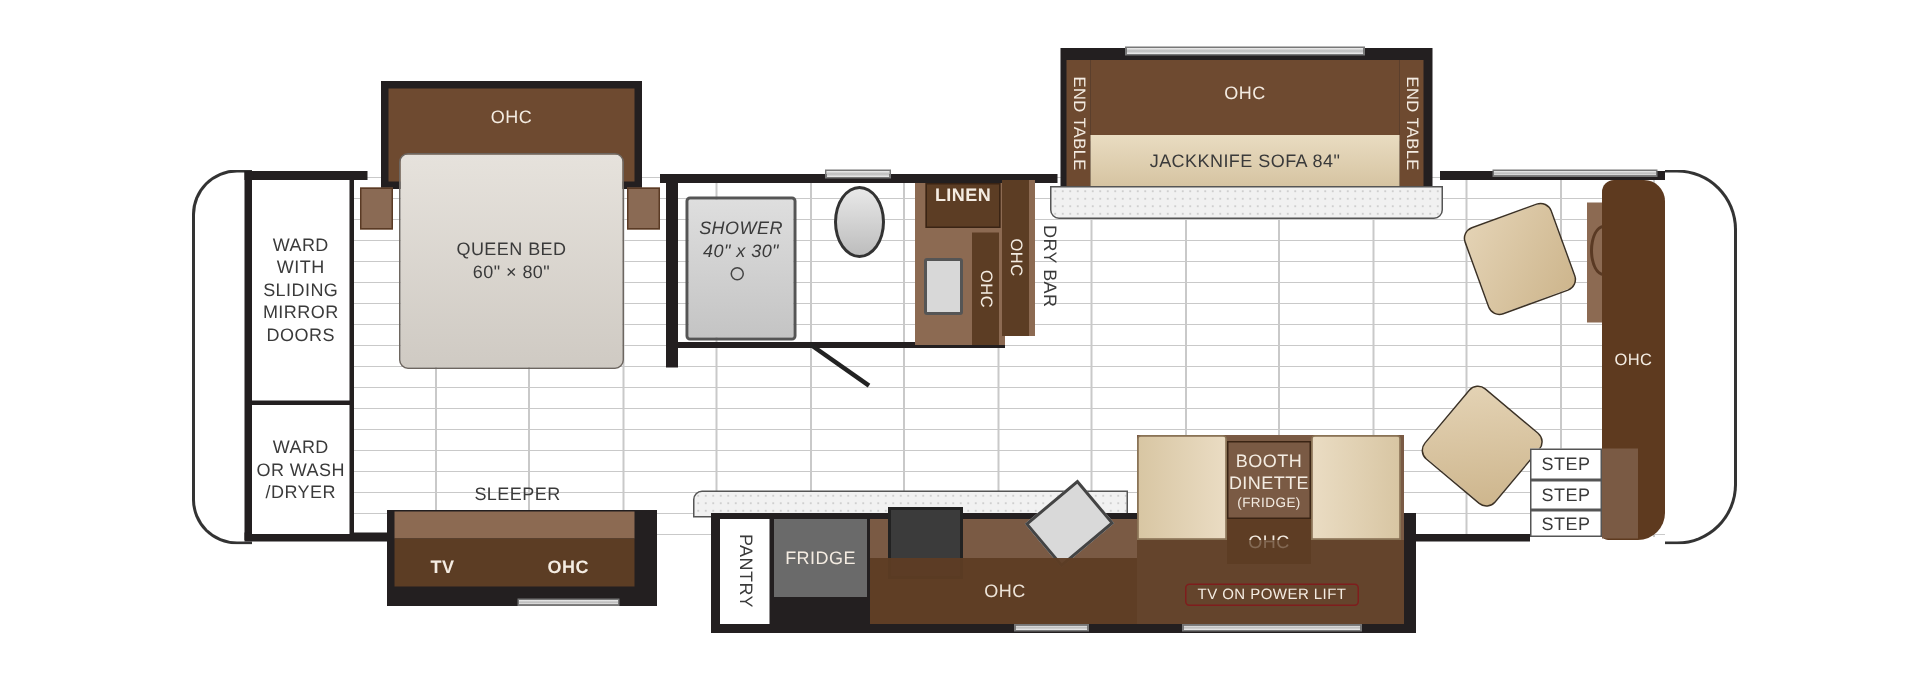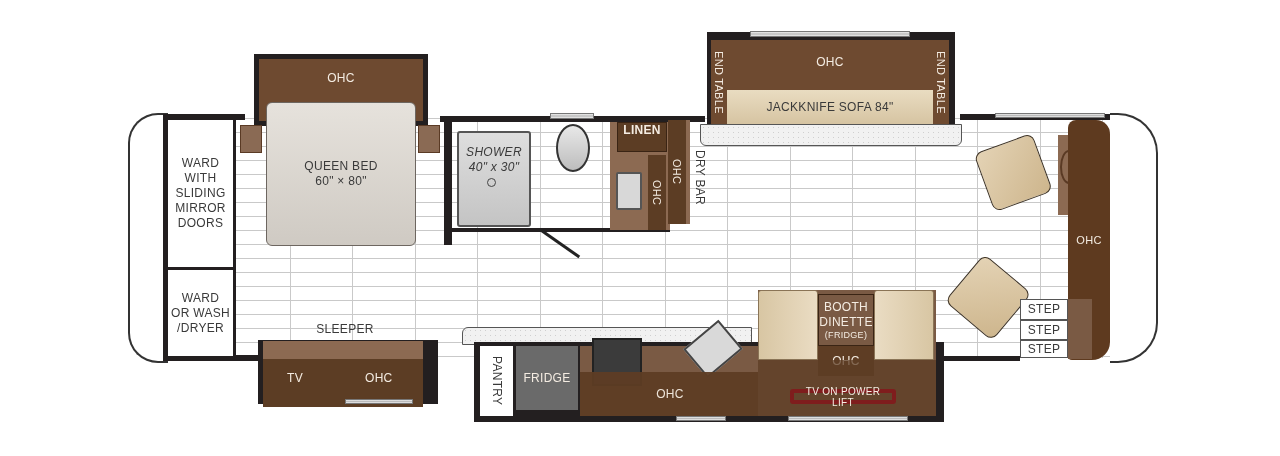--- a/index.html
+++ b/index.html
@@ -60,21 +60,21 @@
 <div class="abs" style="left:240px;top:125px;width:22px;height:28px;background:#8a6a54;border:1px solid #5a3a24;"></div>
 <div class="abs" style="left:418px;top:125px;width:22px;height:28px;background:#8a6a54;border:1px solid #5a3a24;"></div>
 <div class="abs" style="left:266px;top:102px;width:150px;height:144px;background:linear-gradient(#e6e2dc,#cfcac3);border:1.5px solid #6d6660;border-radius:6px;display:flex;align-items:center;justify-content:center;">
   <div class="lbl" style="white-space:pre-line;">QUEEN BED
 60" × 80"</div>
 </div>
 
 <div class="abs lbl" style="left:300px;top:322px;width:90px;">SLEEPER</div>
 <div class="abs wall" style="left:258px;top:340px;width:180px;height:64px;"></div>
 <div class="abs" style="left:263px;top:341px;width:160px;height:18px;background:#8c6a52;"></div>
-<div class="abs" style="left:263px;top:359px;width:160px;height:48px;background:#5c3d24;">
+<div class="abs" style="left:263px;top:359px;width:160px;height:32px;background:#5c3d24;font-weight:bold;">
   <div class="abs lbl-light" style="left:24px;top:12px;">TV</div>
   <div class="abs lbl-light" style="left:102px;top:12px;">OHC</div>
 </div>
 <div class="abs window" style="left:345px;top:399px;width:68px;height:5px;"></div>
 
 <div class="abs wall" style="left:440px;top:116px;width:265px;height:6px;"></div>
 <div class="abs wall" style="left:444px;top:120px;width:8px;height:125px;"></div>
 <div class="abs window" style="left:550px;top:113px;width:44px;height:6px;"></div>
 <div class="abs" style="left:457px;top:131px;width:74px;height:96px;background:linear-gradient(#dedede,#c4c4c4);border:2px solid #555;border-radius:3px;">
   <div class="lbl" style="white-space:pre-line;margin-top:12px;font-style:italic;">SHOWER
@@ -139,21 +139,21 @@
   <div class="lbl">STEP</div>
 </div>
 <div class="abs" style="left:1068px;top:299px;width:24px;height:60px;background:#7a5a44;"></div>
 <div class="abs wall" style="left:940px;top:356px;width:80px;height:5px;"></div>
 
 <div class="abs counter" style="left:462px;top:327px;width:290px;height:18px;border-radius:6px 0 0 0;"></div>
 <div class="abs wall" style="left:474px;top:342px;width:470px;height:80px;"></div>
 <div class="abs" style="left:480px;top:346px;width:33px;height:70px;background:#fff;display:flex;align-items:center;justify-content:center;">
   <div class="lbl vert">PANTRY</div>
 </div>
-<div class="abs" style="left:516px;top:346px;width:62px;height:64px;background:#6a6a6a;display:flex;align-items:center;justify-content:center;">
+<div class="abs" style="left:516px;top:346px;width:62px;height:52px;background:#6a6a6a;display:flex;align-items:center;justify-content:center;">
   <div class="lbl-light">FRIDGE</div>
 </div>
 <div class="abs" style="left:580px;top:346px;width:180px;height:70px;background:#7a5a44;"></div>
 <div class="abs" style="left:592px;top:338px;width:50px;height:48px;background:#3b3b3b;border:2px solid #222;"></div>
 <div class="abs" style="left:690px;top:330px;width:46px;height:38px;background:#d9d9d9;border:2px solid #444;transform:rotate(-40deg);"></div>
 <div class="abs" style="left:580px;top:372px;width:180px;height:44px;background:#5e3d24;opacity:0.95;display:flex;align-items:center;justify-content:center;">
   <div class="lbl-light">OHC</div>
 </div>
 
 <div class="abs" style="left:758px;top:290px;width:178px;height:126px;background:#7a5a44;"></div>
@@ -161,17 +161,17 @@
 <div class="abs" style="left:874px;top:290px;width:60px;height:70px;background:linear-gradient(90deg,#eadcc3,#d8c6a3);border:1px solid #8a7456;border-radius:3px 3px 0 0;"></div>
 <div class="abs" style="left:818px;top:294px;width:56px;height:52px;background:#7a5a44;border:1px solid #3a2414;display:flex;flex-direction:column;align-items:center;justify-content:center;">
   <div class="lbl-light" style="white-space:pre-line;line-height:15px;">BOOTH
 DINETTE</div>
   <div class="lbl-light" style="font-size:9px;">(FRIDGE)</div>
 </div>
 <div class="abs" style="left:818px;top:346px;width:56px;height:30px;background:#5e3d24;display:flex;align-items:center;justify-content:center;">
   <div class="lbl-light">OHC</div>
 </div>
 <div class="abs" style="left:758px;top:360px;width:178px;height:56px;background:#5e3d24;opacity:0.75;"></div>
-<div class="abs" style="left:790px;top:389px;width:106px;height:15px;border:4px solid #7f1d1d;border-radius:3px;display:flex;align-items:center;justify-content:center;">
+<div class="abs" style="left:790px;top:389px;width:116px;height:15px;border:1px solid #7f1d1d;border-radius:3px;display:flex;align-items:center;justify-content:center;">
   <div class="lbl-light" style="font-size:10px;">TV ON POWER LIFT</div>
 </div>
 <div class="abs window" style="left:788px;top:416px;width:120px;height:5px;"></div>
 <div class="abs window" style="left:676px;top:416px;width:50px;height:5px;"></div>
 
 </body></html>

